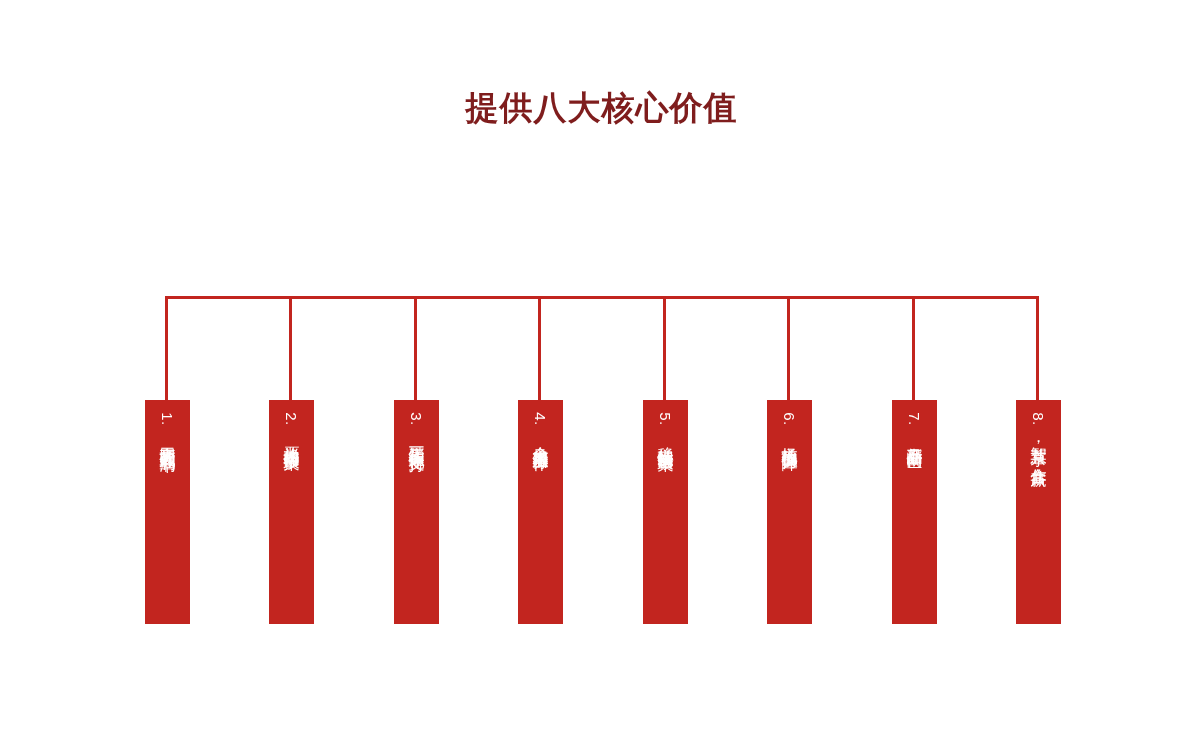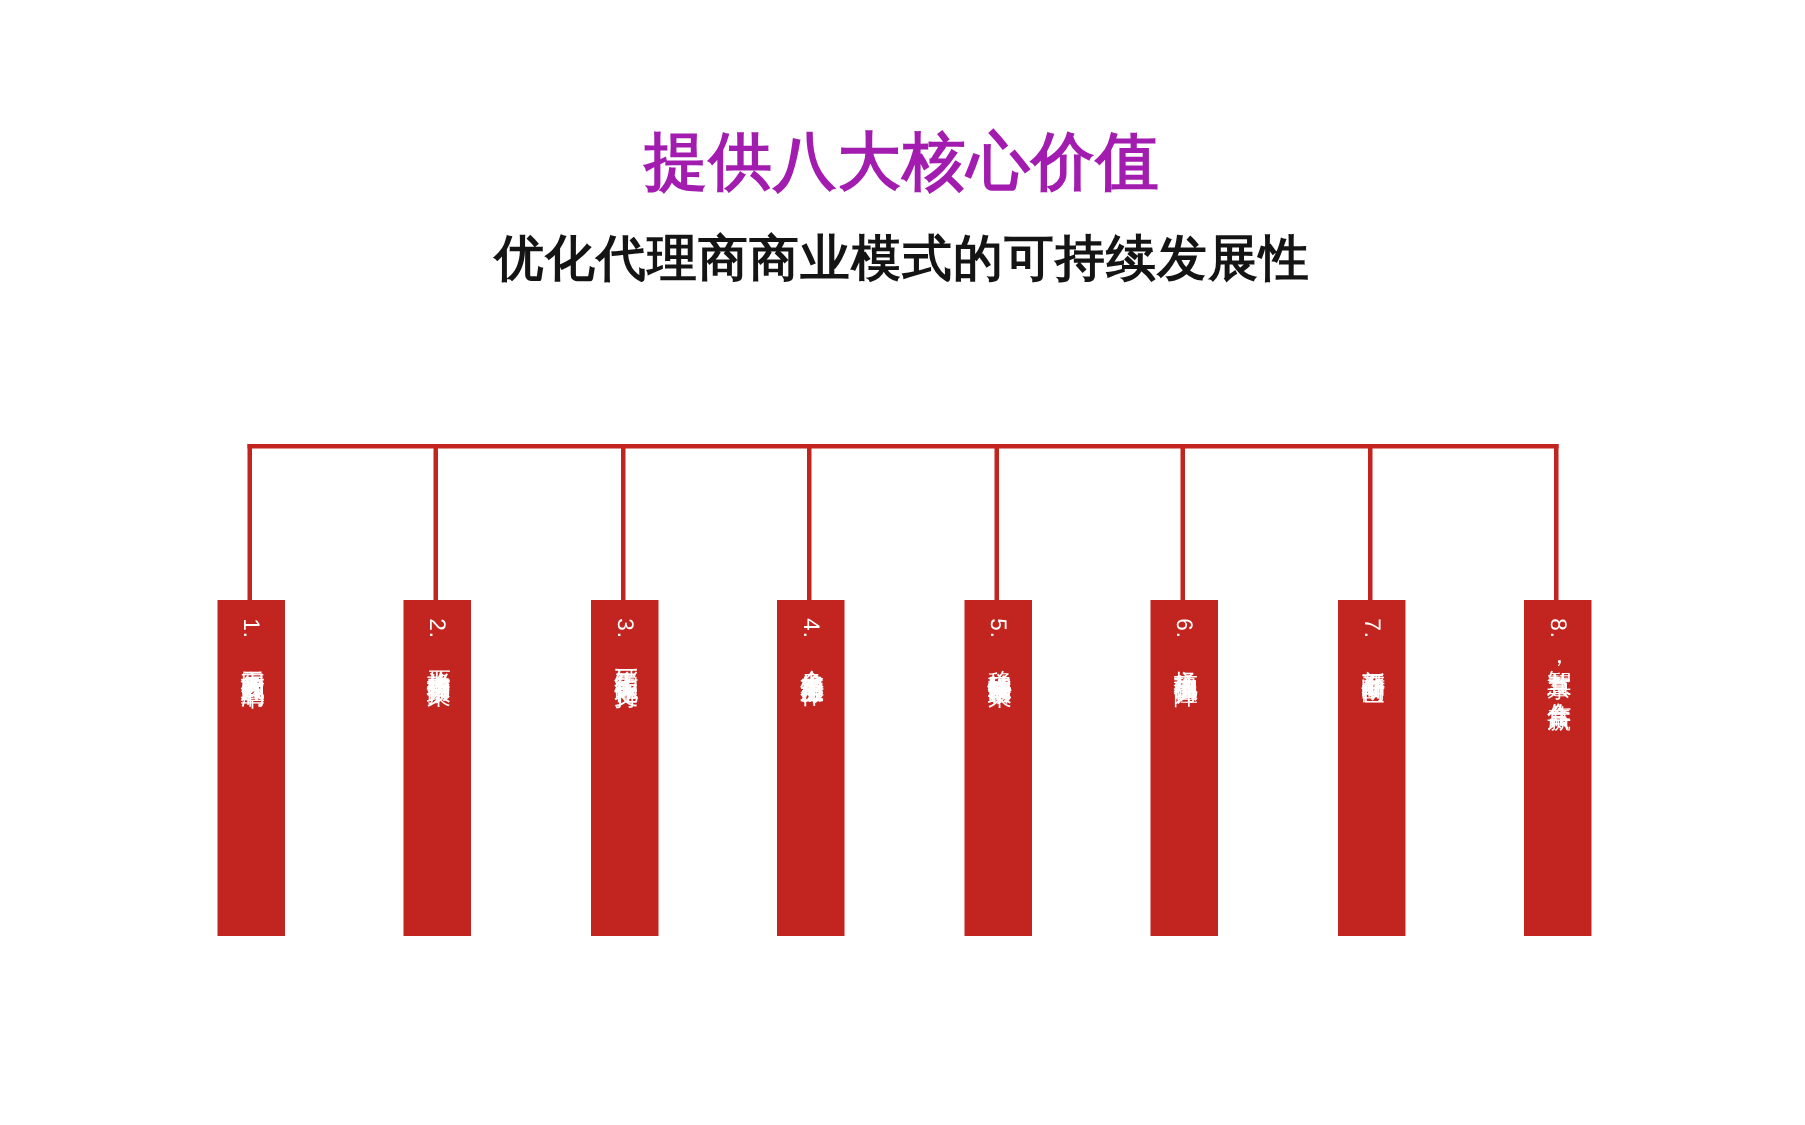--- a/index.html
+++ b/index.html
@@ -24,23 +24,23 @@
 
   
   .heading-block {
     position: absolute;
     left: 0;
     top: 86px;
     width: 1203px;
     text-align: center;
   }
   .title-main {
-    font-size: 42px;
+    font-size: 33px;
     font-weight: bold;
-    color: #a21caf;
+    color: #7f1d1d;
     letter-spacing: 1px;
     line-height: 44px;
     margin: 0;
   }
   .title-sub {
     font-size: 33px;
     font-weight: bold;
     color: #141414;
     letter-spacing: 1px;
     line-height: 48px;
@@ -108,21 +108,20 @@
     text-align: left;
   }
 </style>
 </head>
 <body>
 
 <div id="slide">
 
   <div class="heading-block">
     <div class="title-main">提供八大核心价值</div>
-    <div class="title-sub">优化代理商商业模式的可持续发展性</div>
   </div>
 
   <div class="connector-h"></div>
 
   <div class="connector-v" style="left:165px;"></div>
   <div class="connector-v" style="left:289px;"></div>
   <div class="connector-v" style="left:414px;"></div>
   <div class="connector-v" style="left:538px;"></div>
   <div class="connector-v" style="left:663px;"></div>
   <div class="connector-v" style="left:787px;"></div>

